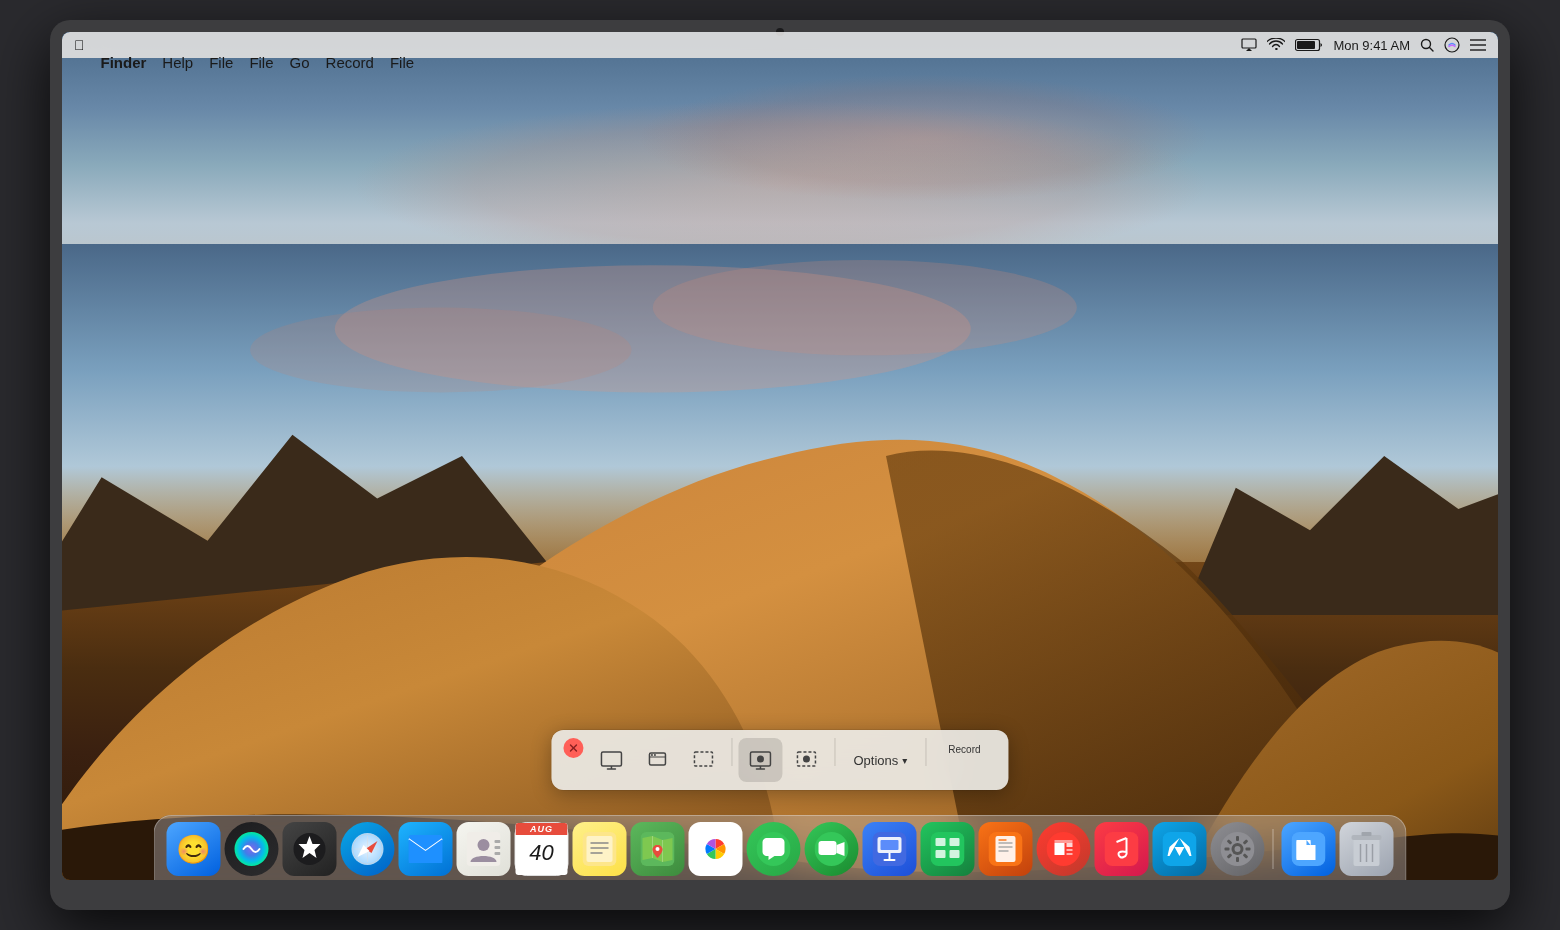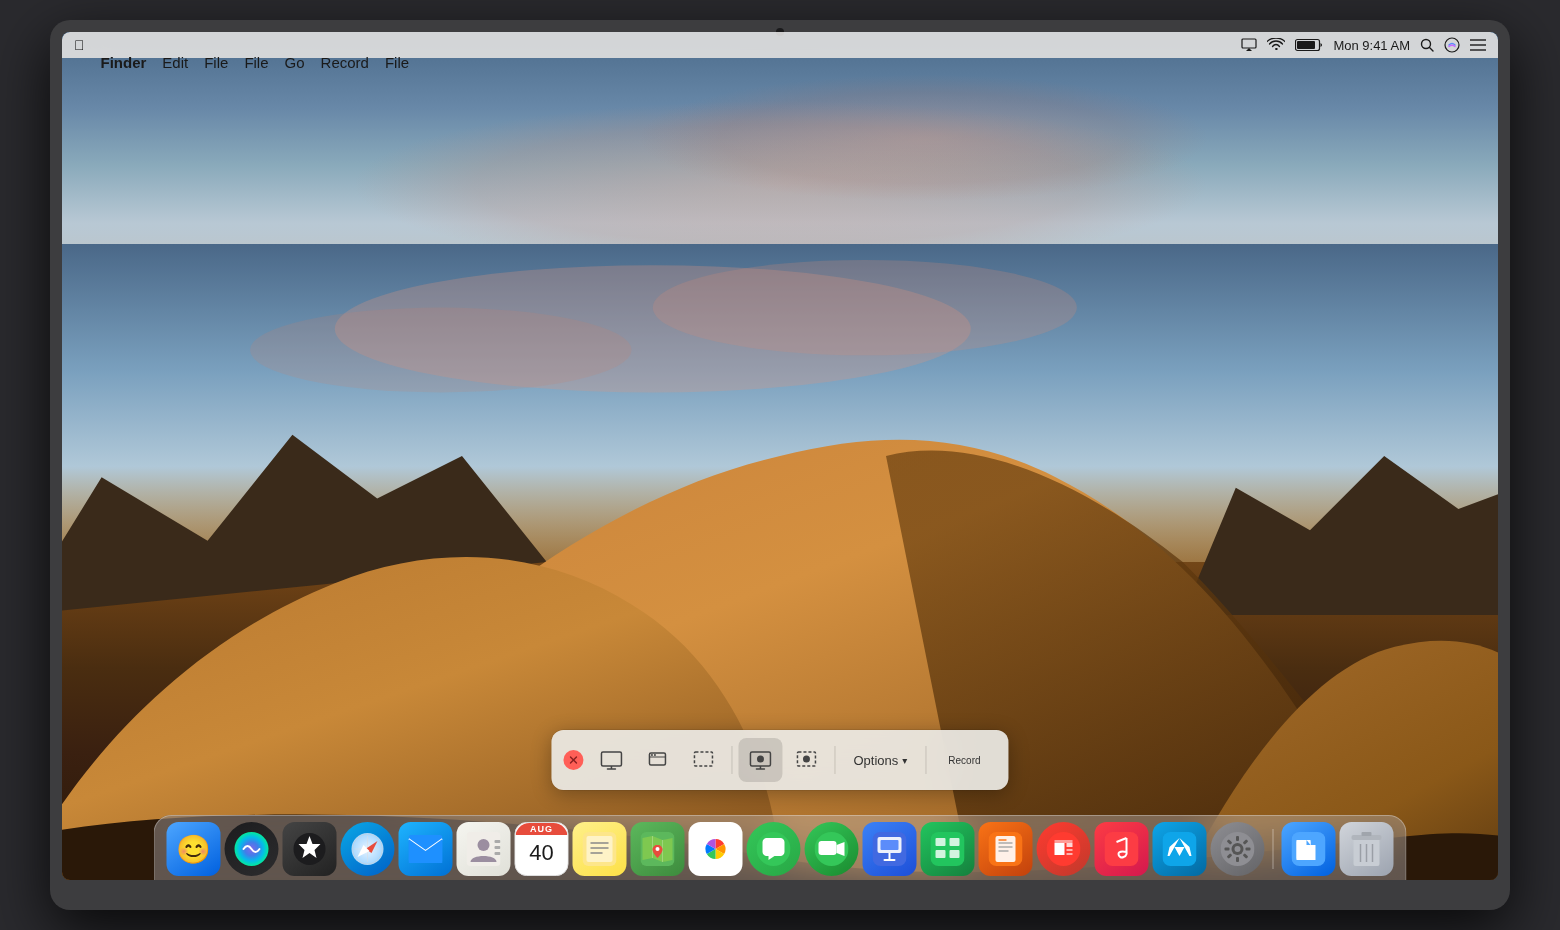--- a/index.html
+++ b/index.html
@@ -229,21 +229,20 @@
     .icon-files { background: linear-gradient(145deg, #4da6ff, #0060df); }
     .icon-trash { background: linear-gradient(145deg, #d1d5db, #9ca3af); }
 
     
     .screenshot-toolbar {
       position: absolute;
       bottom: 90px;
       left: 50%;
       transform: translateX(-50%);
       display: flex;
-      align-items: center;
       gap: 2px;
       background: rgba(236, 234, 230, 0.92);
       backdrop-filter: blur(20px);
       border-radius: 12px;
       padding: 8px 12px;
       box-shadow: 0 4px 20px rgba(0,0,0,0.3), 0 0 0 0.5px rgba(0,0,0,0.15);
       z-index: 200;
     }
 
     .toolbar-btn {
@@ -372,21 +371,21 @@
 
           <path d="M0 560 C200 520 500 540 720 580 C900 610 1100 580 1300 560 C1380 550 1420 560 1440 570 L1440 600 L0 600Z" fill="#2a1808"></path>
         </svg>
       </div>
     </div>
 
     <div class="menubar">
       <div class="menubar-left">
         <span class="apple-logo"></span>
         <span class="menu-item bold">Finder</span>
-        <span class="menu-item">Edit</span>
+        <span class="menu-item">Help</span>
         <span class="menu-item">File</span>
         <span class="menu-item">File</span>
         <span class="menu-item">Go</span>
         <span class="menu-item">Record</span>
         <span class="menu-item">File</span>
       </div>
       <div class="menubar-right">
 
         <span class="status-item" style="font-size:14px;">
           <svg width="16" height="14" viewBox="0 0 16 14" fill="none" xmlns="http://www.w3.org/2000/svg">
@@ -559,21 +558,21 @@
           <rect width="34" height="34" rx="4" fill="#f0ede8"></rect>
           <circle cx="17" cy="13" r="6" fill="#9b8ea0"></circle>
           <path d="M4 30 C4 22 30 22 30 30" fill="#9b8ea0"></path>
           <rect x="28" y="8" width="6" height="3" rx="1" fill="#aaa"></rect>
           <rect x="28" y="14" width="6" height="3" rx="1" fill="#aaa"></rect>
           <rect x="28" y="20" width="6" height="3" rx="1" fill="#aaa"></rect>
         </svg>
       </div>
 
       <div class="dock-icon icon-calendar">
-        <div style="width:100%;height:100%;border-radius:14px;overflow:hidden;background:white;">
+        <div style="width:100%;height:100%;border-radius:3px;overflow:hidden;background:white;font-style:italic;">
           <div style="background:#e74c3c;color:white;font-size:9px;font-weight:600;text-align:center;padding:1px 0;letter-spacing:1px;">AUG</div>
           <div style="font-size:22px;font-weight:300;text-align:center;color:#1a1a1a;line-height:36px;">40</div>
         </div>
       </div>
 
       <div class="dock-icon icon-notes">
         <svg width="34" height="34" viewBox="0 0 34 34">
           <rect width="34" height="34" rx="6" fill="#fde68a"></rect>
           <rect x="4" y="4" width="26" height="26" rx="2" fill="#fef3c7"></rect>
           <line x1="8" y1="11" x2="26" y2="11" stroke="#888" stroke-width="1.5"></line>

